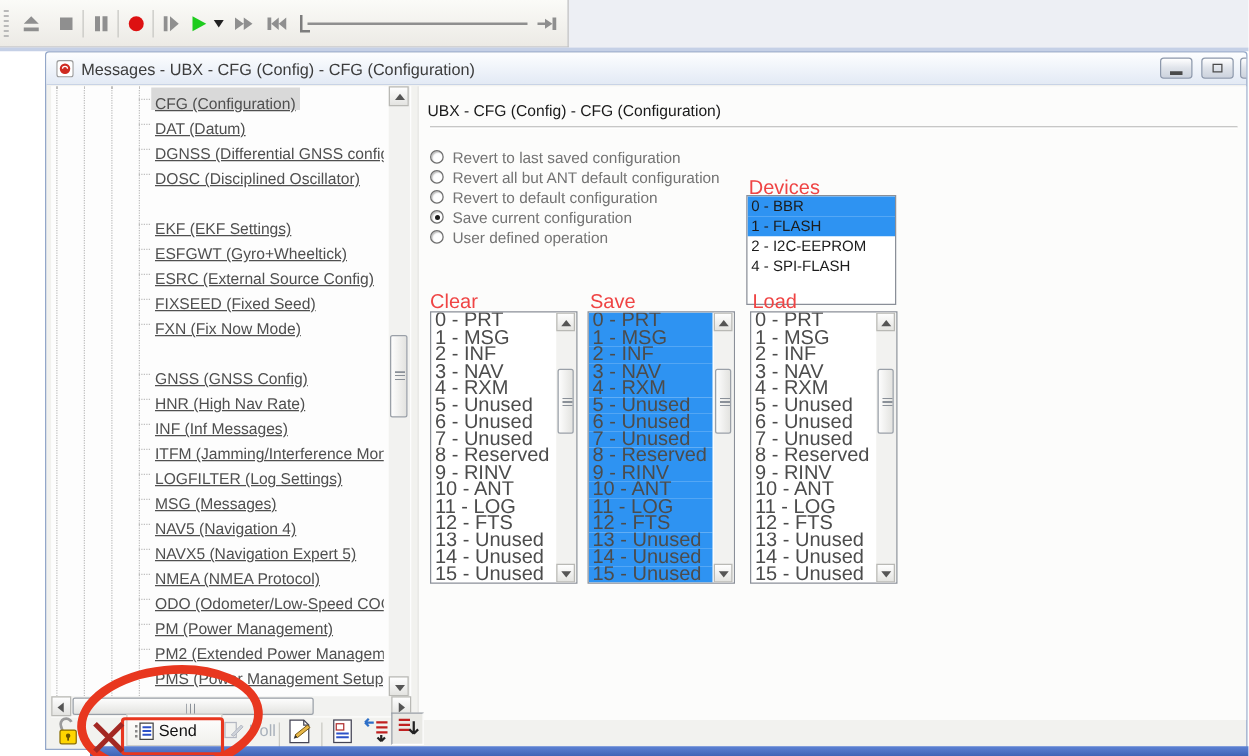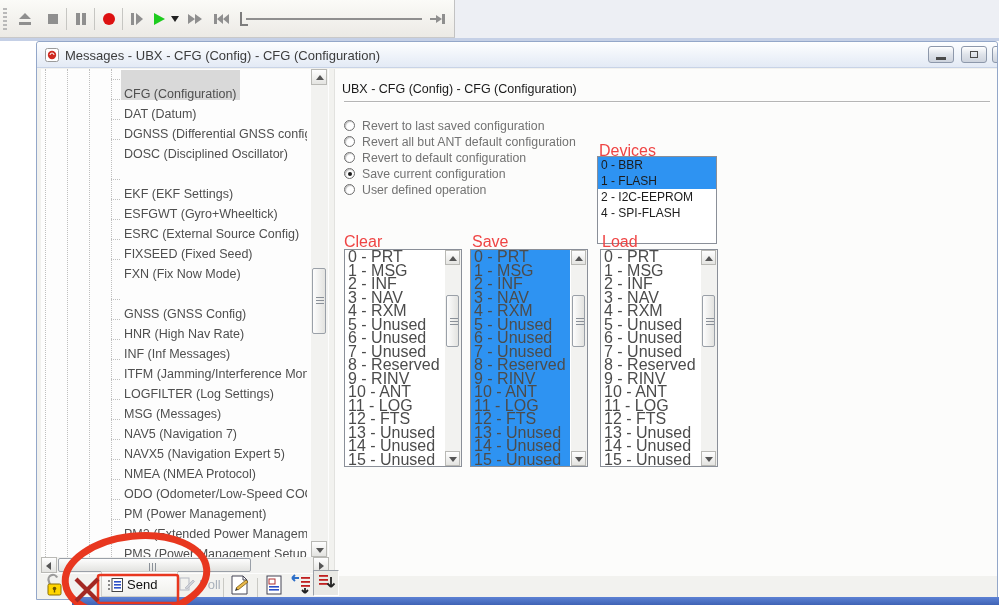--- a/index.html
+++ b/index.html
@@ -31,21 +31,21 @@
   .glyph-min { position:absolute; left:7px; top:10px; width:10px; height:3px; background:#4a4a4a; }
   .glyph-restore { position:absolute; left:8px; top:4px; width:8px; height:7px; border:1.5px solid #4a4a4a; }
 
   
   .treepanel { position:absolute; left:4px; top:27px; width:288px; height:505px; background:#fdfdfd; }
   .treeitems { position:absolute; left:0; top:0; width:266px; height:488px; overflow:hidden; background:#fdfdfd; }
   .guide { position:absolute; top:0; bottom:0; width:0; border-left:1px dotted #bfbfbf; }
   .trow { position:absolute; left:0; width:100%; height:20px; line-height:20px; white-space:nowrap; }
   .conn { position:absolute; left:70px; top:10px; width:9px; border-top:1px dotted #bfbfbf; }
   .tlabel { position:absolute; left:80px; top:1px; height:18px; line-height:18px;
-            font-size:12.5px; color:#4f4f4f; padding:15px 3px; }
+            font-size:12.5px; color:#4f4f4f; padding:4px 3px;text-decoration:underline; }
   .trow.sel .tlabel { background:#d9d9d9; }
 
   
   .sb { background:#f2f2f0; }
   .vsb { position:absolute; width:17px; }
   .hsb { position:absolute; height:16px; }
   .sbtn { position:absolute; background:linear-gradient(#fefefe,#e4e4e1); border:1px solid #b9b9b5; }
   .arr { position:absolute; width:0; height:0; }
   .arr.up    { left:4px; top:5px;  border-left:4px solid transparent; border-right:4px solid transparent; border-bottom:5px solid #555; }
   .arr.down  { left:4px; top:6px;  border-left:4px solid transparent; border-right:4px solid transparent; border-top:5px solid #555; }
@@ -225,21 +225,21 @@
           <div class="trow" style="top: 300px;">
             <span class="conn"></span>
             <span class="tlabel">LOGFILTER (Log Settings)</span>
           </div>
           <div class="trow" style="top: 320px;">
             <span class="conn"></span>
             <span class="tlabel">MSG (Messages)</span>
           </div>
           <div class="trow" style="top: 340px;">
             <span class="conn"></span>
-            <span class="tlabel">NAV5 (Navigation 7)</span>
+            <span class="tlabel">NAV5 (Navigation 4)</span>
           </div>
           <div class="trow" style="top: 360px;">
             <span class="conn"></span>
             <span class="tlabel">NAVX5 (Navigation Expert 5)</span>
           </div>
           <div class="trow" style="top: 380px;">
             <span class="conn"></span>
             <span class="tlabel">NMEA (NMEA Protocol)</span>
           </div>
           <div class="trow" style="top: 400px;">

